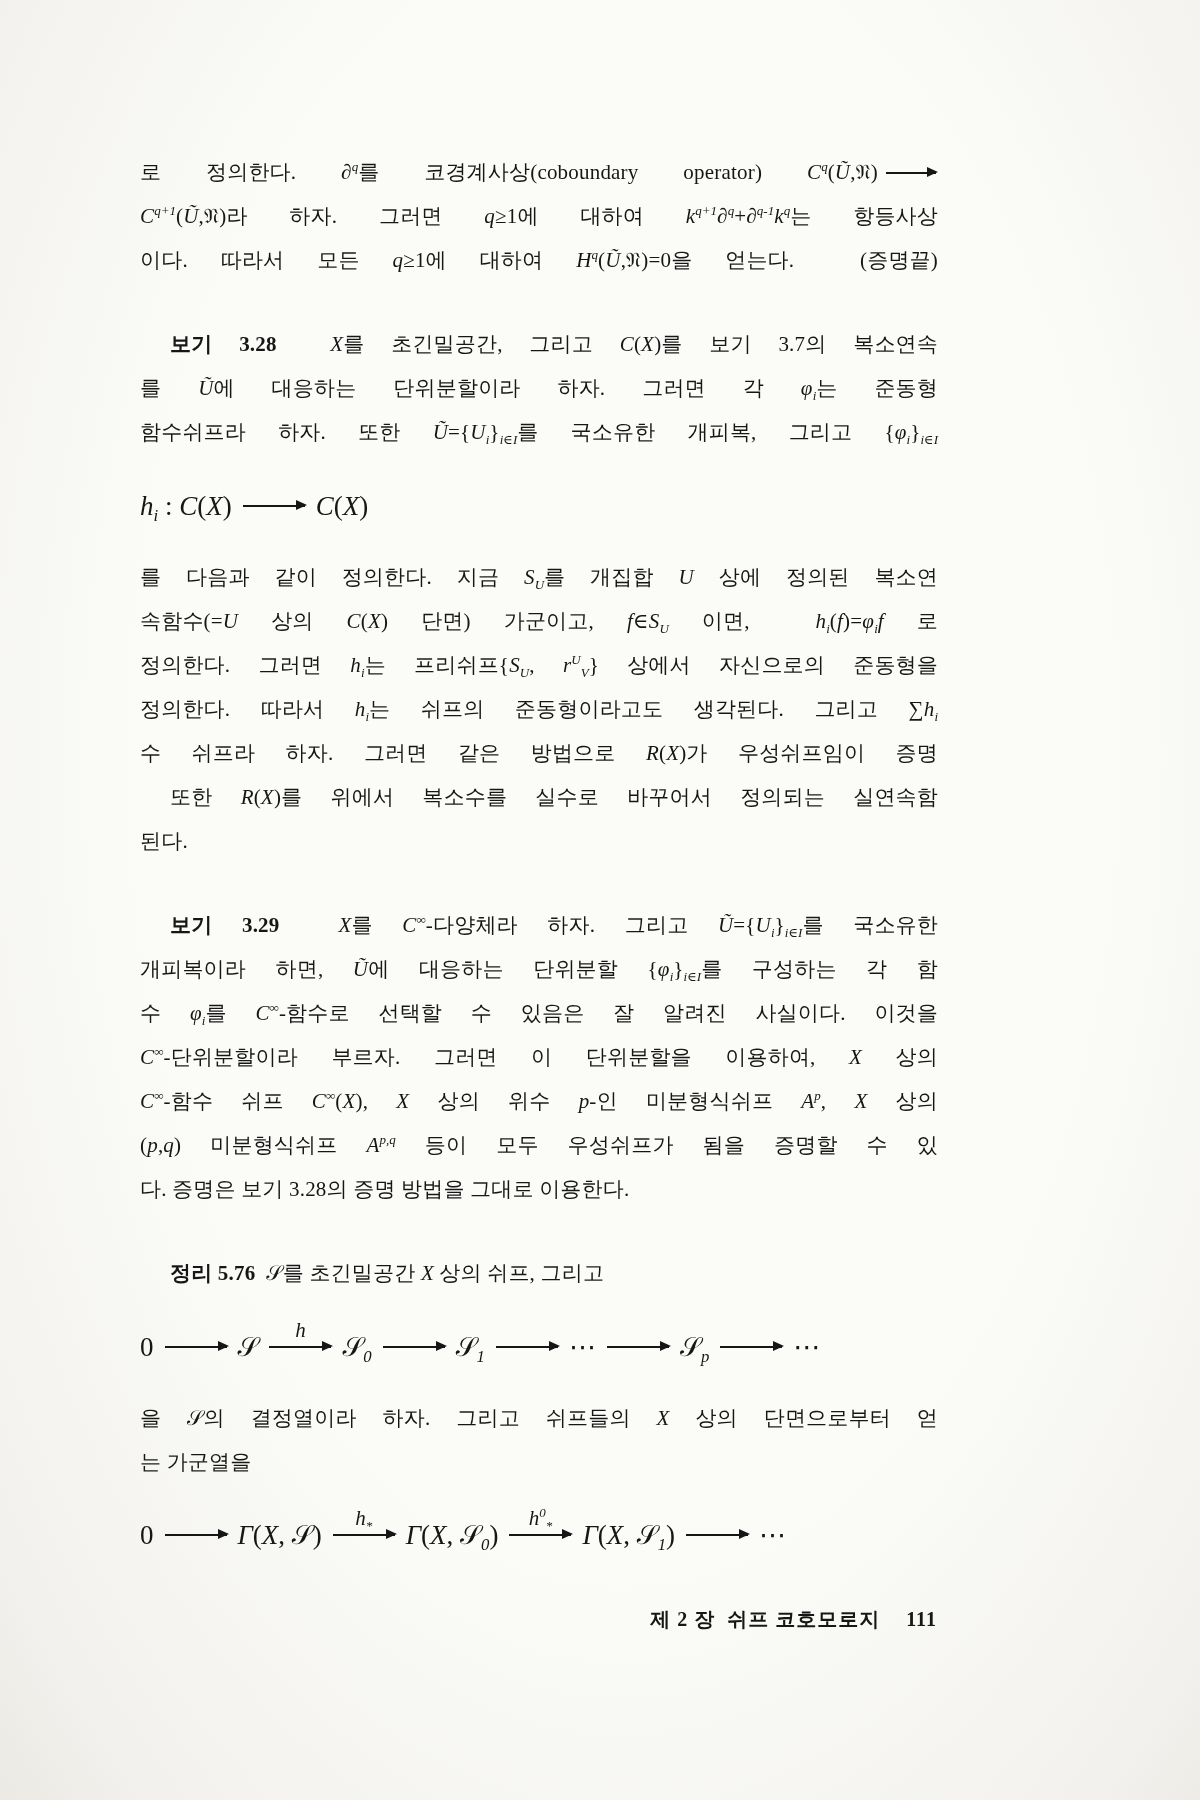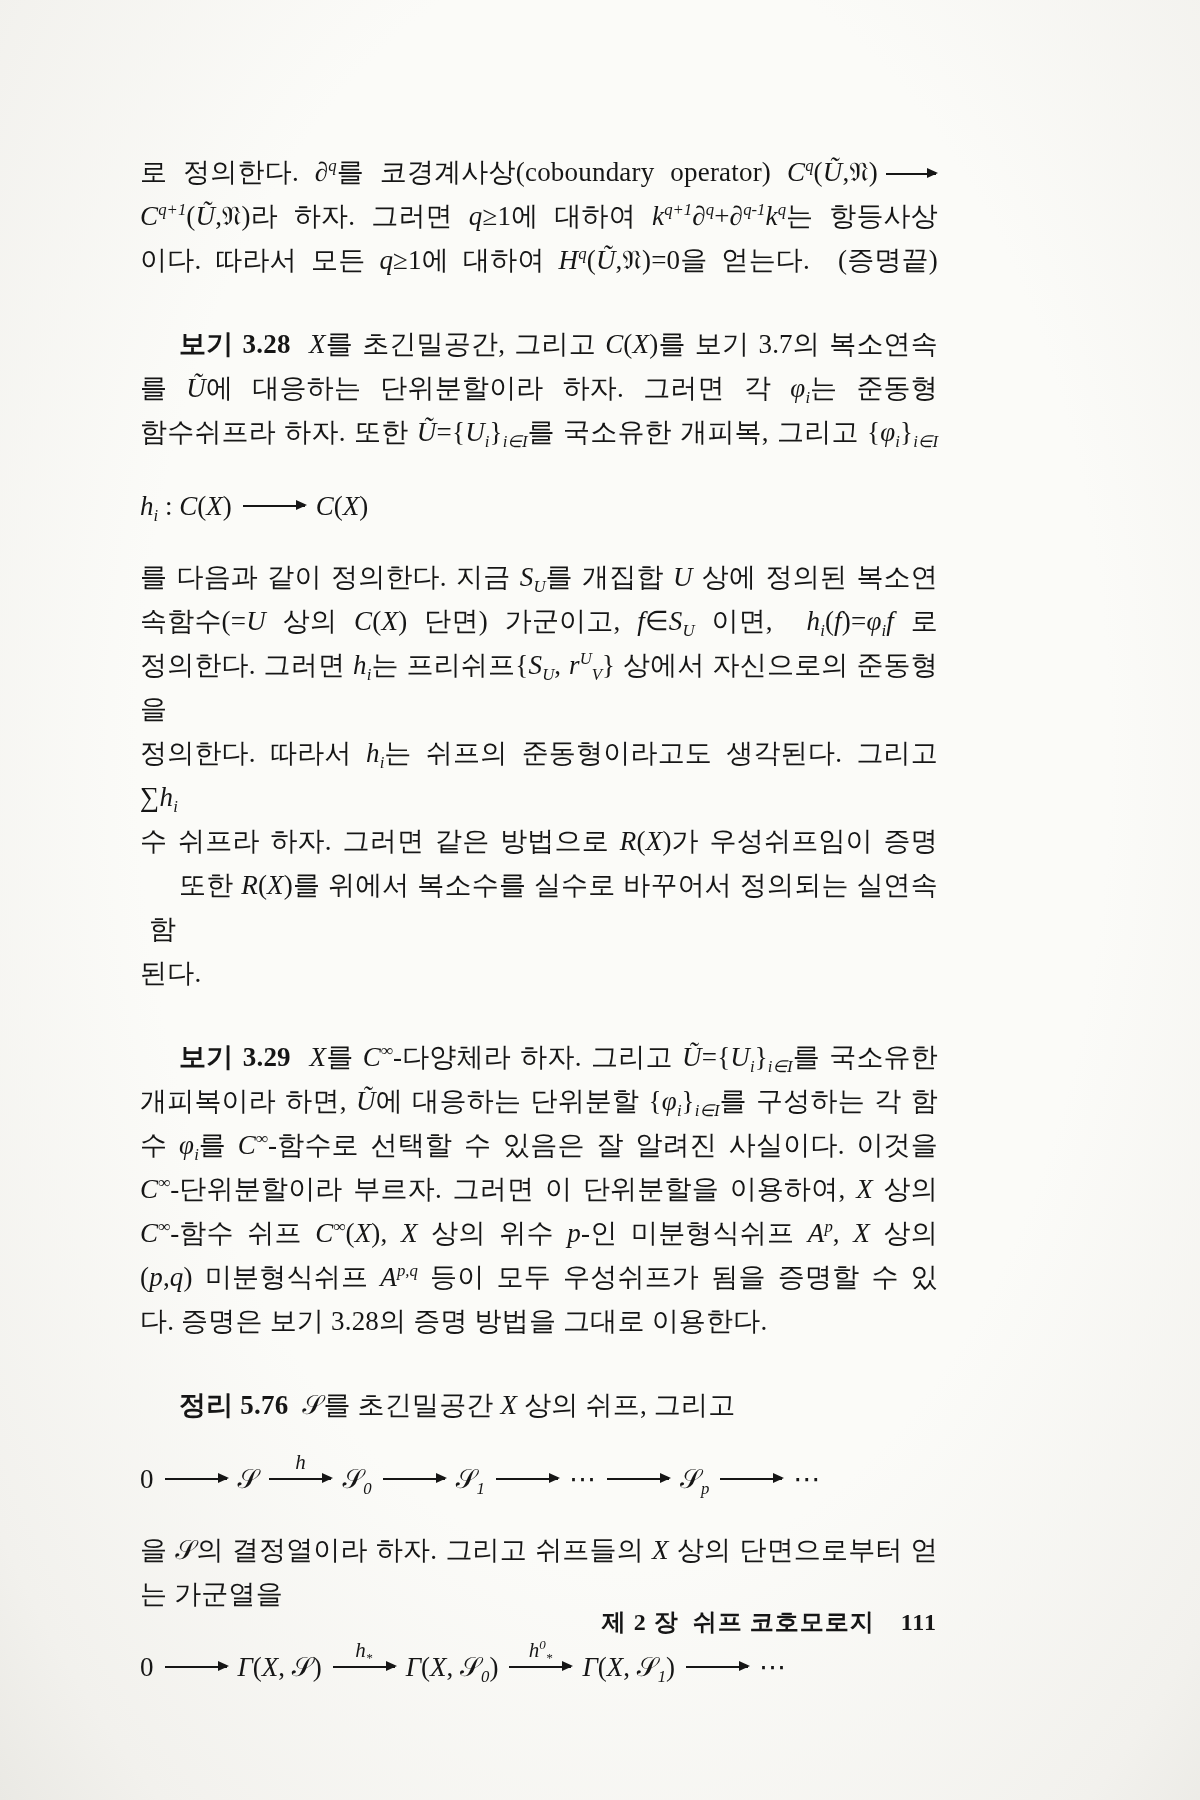--- a/index.html
+++ b/index.html
@@ -12,28 +12,27 @@
   .page{
     position:relative;width:1200px;height:1800px;overflow:hidden;
     background:radial-gradient(ellipse at 52% 42%, #fbfbf8 55%, #f2f1ed 88%, #eae9e4 100%);
   }
   .content{
     position:absolute;left:140px;top:150px;width:798px;
   }
   .para{margin:0;}
   .para.section-gap{margin-top:40px;}
   .line{
-    font-size:27px;line-height:44px;
+    font-size:21px;line-height:44px;
     text-align:justify;text-align-last:justify;
     letter-spacing:0.2px;
     white-space:normal;
-    font-family:Liberation Serif, serif;
   }
   .line.end{text-align-last:left;}
-  .line.indent{text-indent:30px;margin-left:9px;}
+  .line.indent{text-indent:30px;}
   b{font-weight:700;}
   i{font-style:italic;}
   sup,sub{font-size:0.62em;font-style:italic;line-height:0;letter-spacing:0;}
   sup{vertical-align:super;}
   sub{vertical-align:sub;}
   
   .iarr{
     display:inline-block;position:relative;width:50px;height:2px;
     background:#161616;vertical-align:middle;margin:0 2px 2px 8px;
   }
@@ -54,21 +53,21 @@
   .darr::after{
     content:"";position:absolute;right:-2px;top:-5px;width:0;height:0;
     border-left:11px solid #161616;border-top:5px solid transparent;border-bottom:5px solid transparent;
   }
   .darr-lbl{
     position:absolute;left:50%;bottom:7px;transform:translateX(-50%);
     font-size:21px;font-style:italic;line-height:1;white-space:nowrap;
   }
   .footer{
     position:absolute;top:1606px;right:263px;
-    font-size:24px;letter-spacing:1px;font-weight:600;
+    font-size:20px;letter-spacing:1px;font-weight:600;
     display:flex;gap:26px;align-items:baseline;
   }
 </style>
 </head>
 <body>
 
 <div class="page">
   <div class="content">
       <div class="para">
         <div class="line">로 정의한다. <i>∂</i><sup>q</sup>를 코경계사상(coboundary operator) <i>C</i><sup>q</sup>(<i>Ũ</i>,𝔑)<span class="iarr"></span></div>

